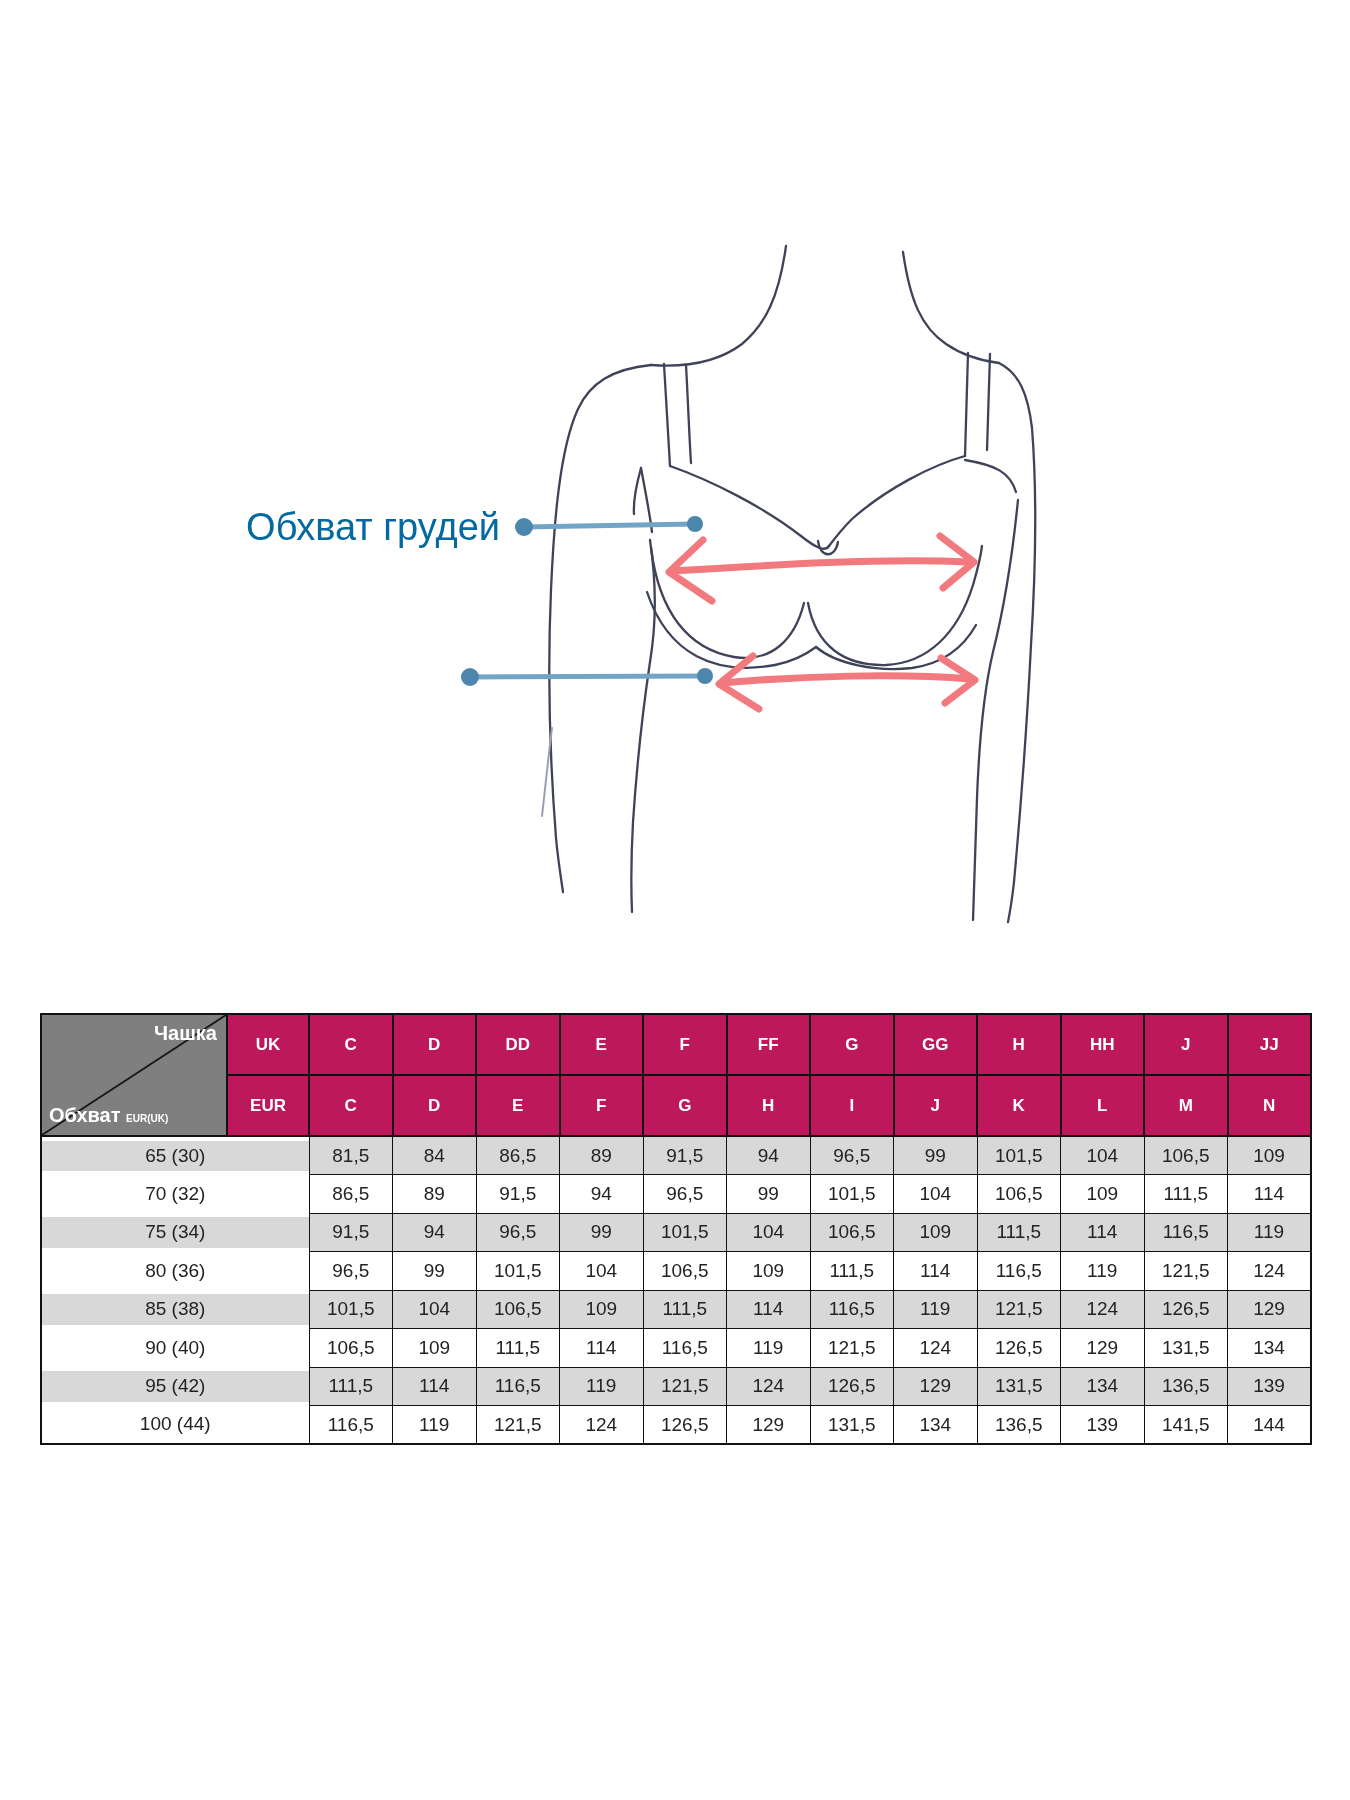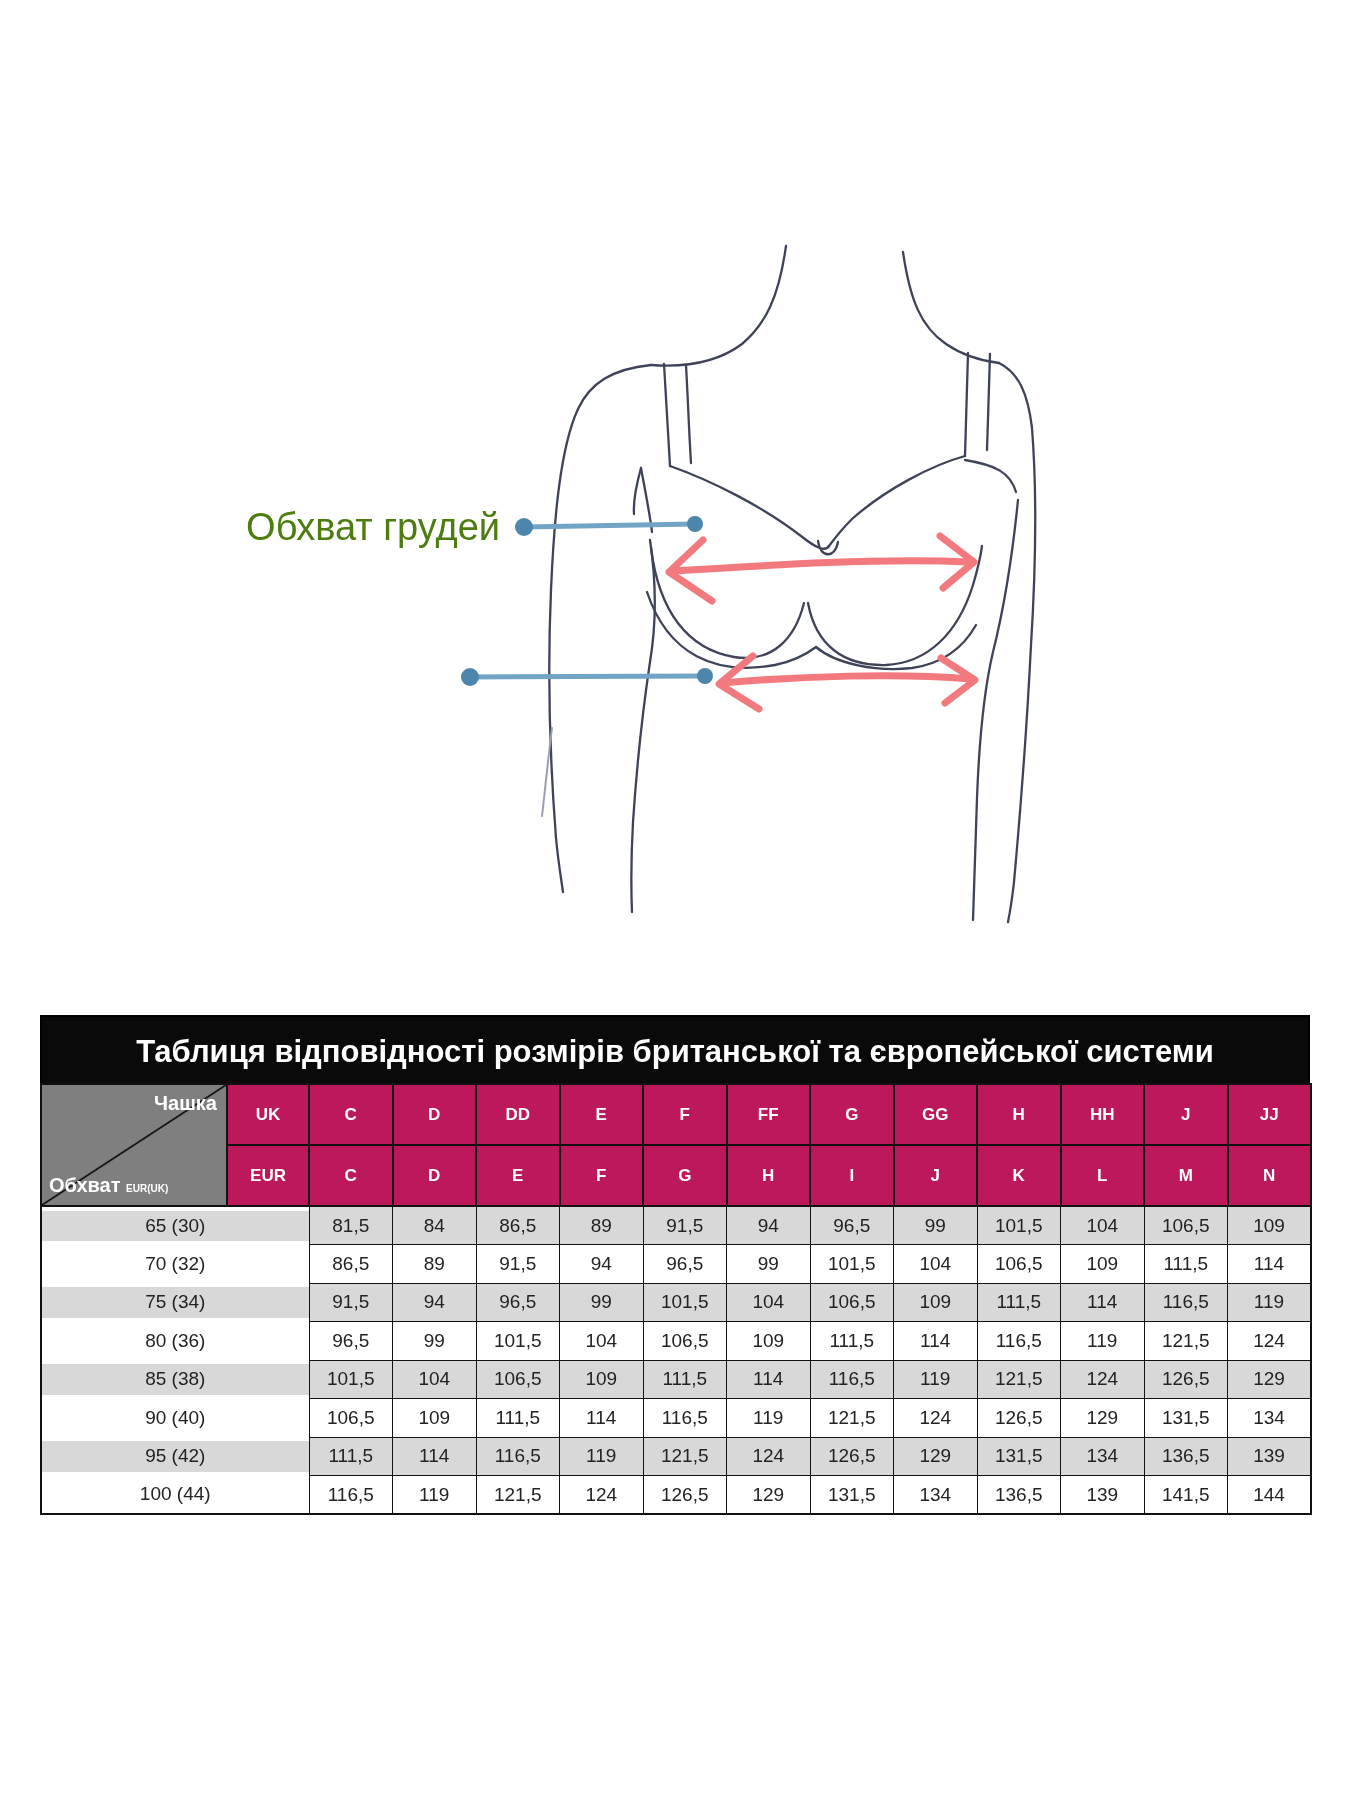--- a/index.html
+++ b/index.html
@@ -3,21 +3,21 @@
 <meta charset="utf-8">
 <style>
   html,body{margin:0;padding:0;background:#ffffff;}
   #canvas{
     position:relative;width:1350px;height:1800px;background:#ffffff;
     font-family:"Liberation Sans",sans-serif;overflow:hidden;
   }
   
   #figure-svg{position:absolute;left:0;top:0;width:1350px;height:1000px;}
   .diagram-label{
-    position:absolute;color:#4d7c0f;font-size:38px;line-height:52px;
+    position:absolute;color:#0369a1;font-size:38px;line-height:52px;
     font-weight:400;letter-spacing:0px;white-space:nowrap;
   }
   #label-bust{left:108px;width:392px;top:501px;text-align:right;}
   #label-underbust{left:108px;width:347px;top:651px;text-align:right;}
   
   #size-table-wrap{position:absolute;left:40px;top:1015px;width:1270px;}
   #table-title{
     height:70px;background:#0a0a0a;color:#ffffff;text-align:center;
     font-size:31px;font-weight:bold;line-height:70px;
     border:2px solid #000;box-sizing:border-box;
@@ -98,21 +98,20 @@
       <circle cx="695" cy="524" r="8" fill="#4d86ac"></circle>
       <line x1="470" y1="677" x2="705" y2="676" stroke="#72a4c5" stroke-width="5"></line>
       <circle cx="470" cy="677" r="9" fill="#4d86ac"></circle>
       <circle cx="705" cy="676" r="8" fill="#4d86ac"></circle>
     </g>
   </svg>
 
   <div id="label-bust" class="diagram-label">Обхват грудей</div>
 
   <div id="size-table-wrap">
-    <div id="table-title">Таблиця відповідності розмірів британської та європейської системи</div>
     <table class="sizes">
       <colgroup>
         <col style="width:186px">
         <col style="width:82px">
         <col span="12" style="width:83.5px">
       </colgroup>
       <thead>
         <tr id="uk-row">
           <th id="corner-cell" rowspan="2">
             <span id="corner-top">Чашка</span>

